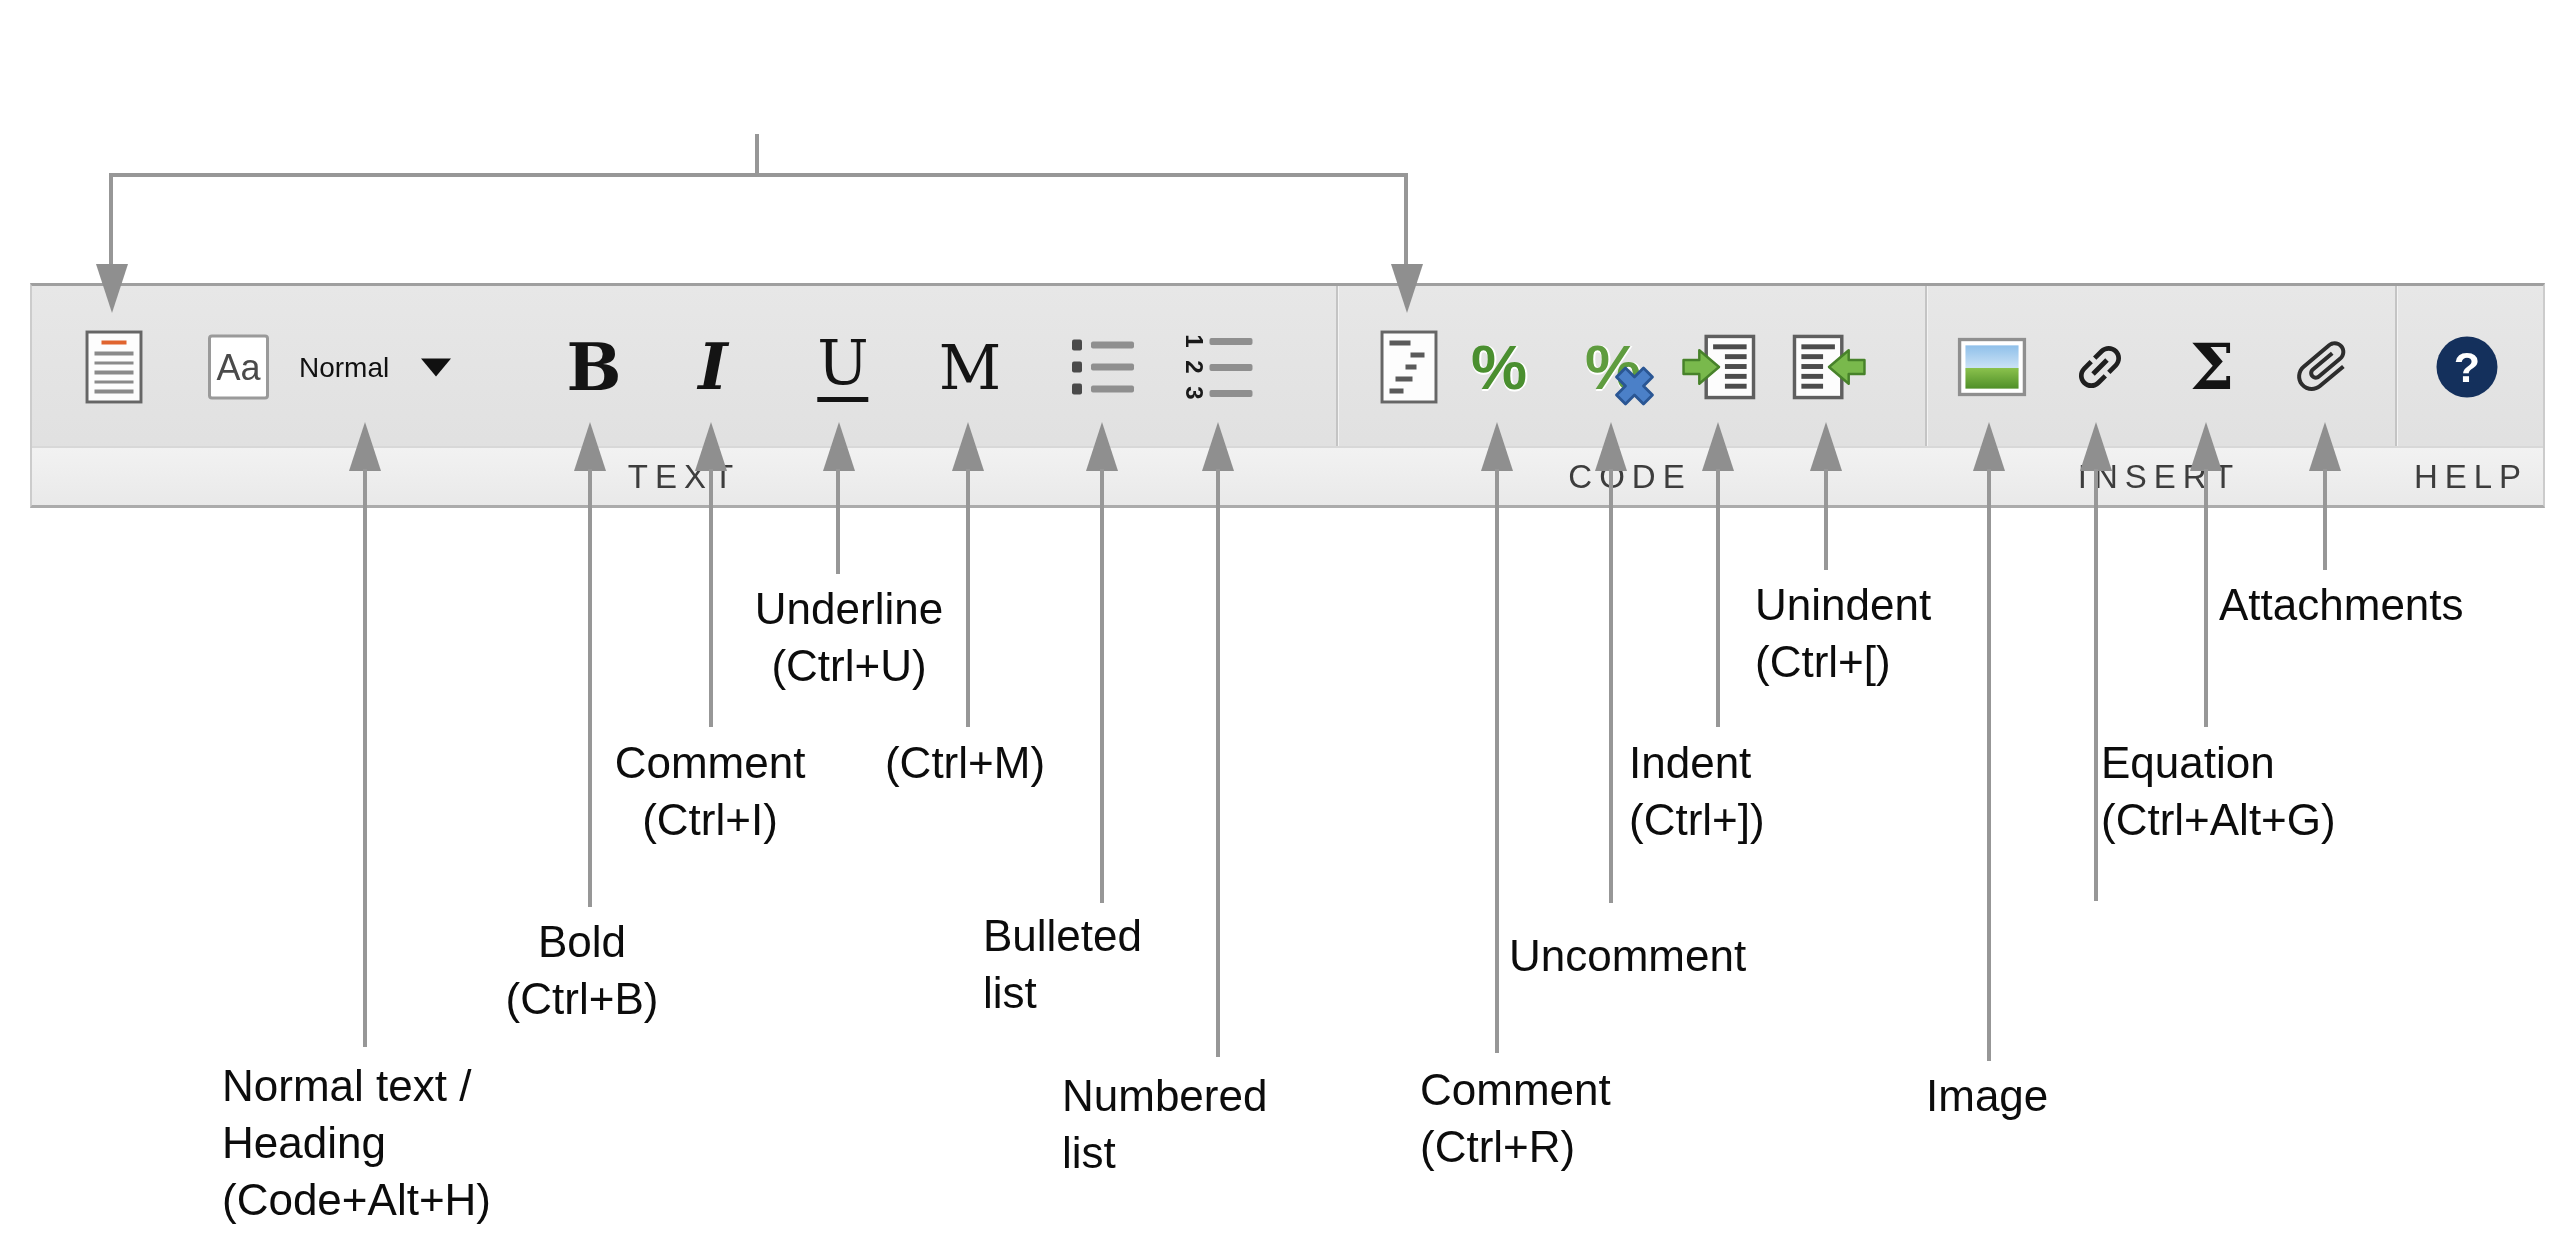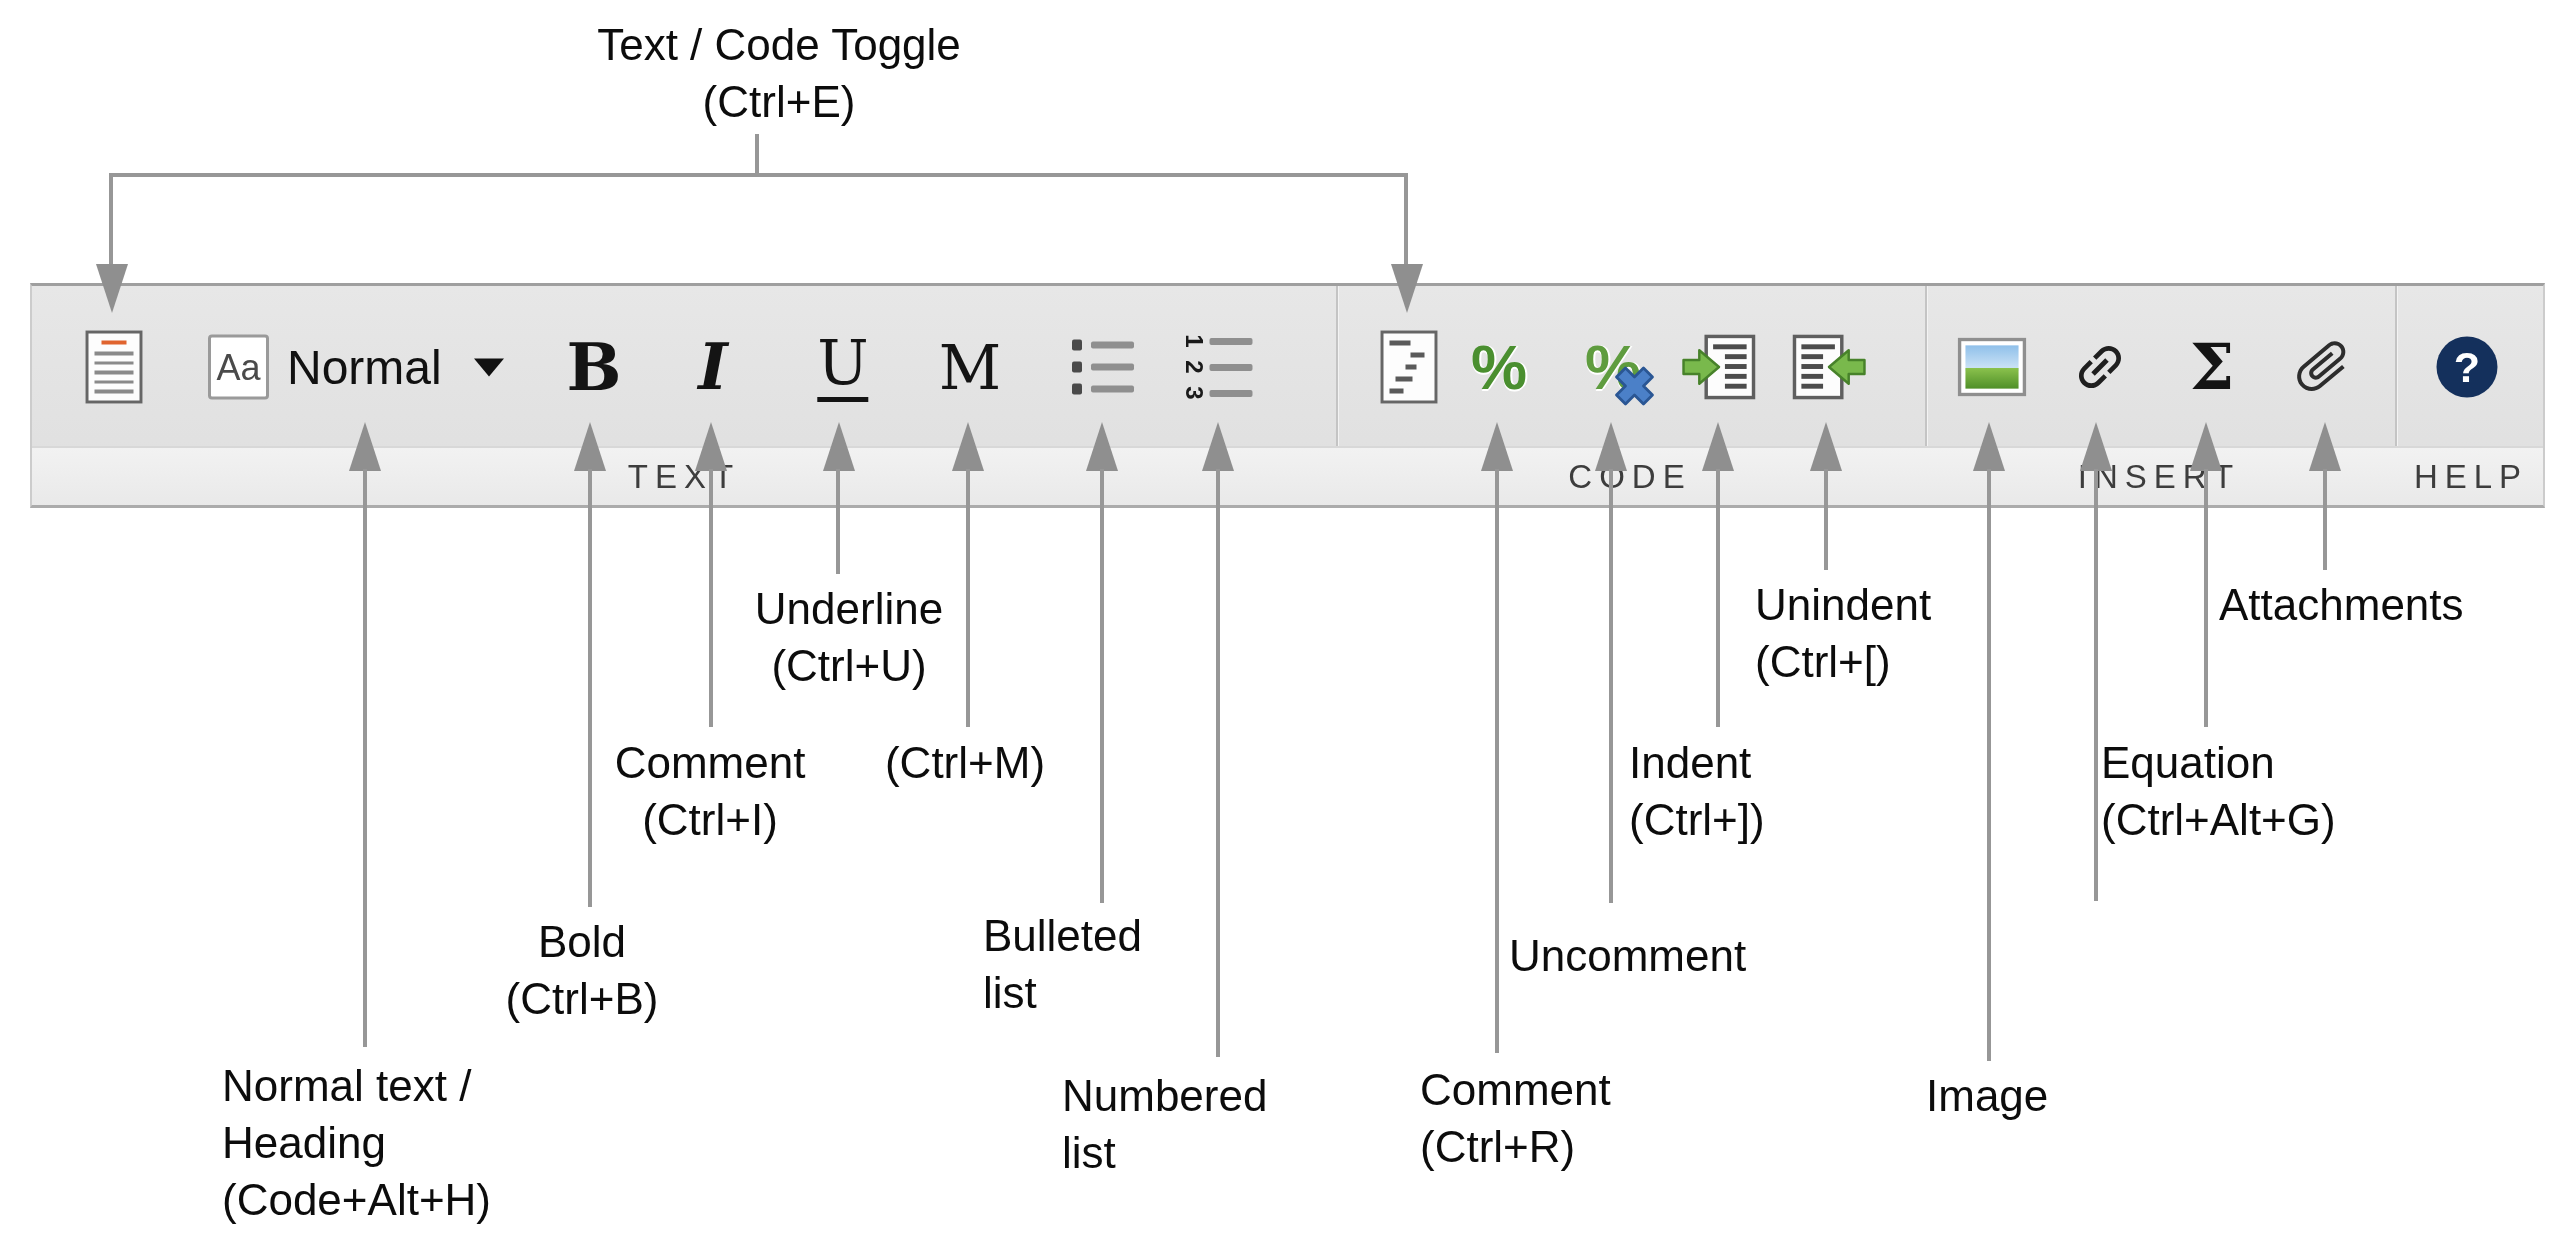--- a/index.html
+++ b/index.html
@@ -29,21 +29,21 @@
   
   .doc{width:57px;height:73px;background:#fdfdfd;border:3px solid #666;box-sizing:border-box;
        padding:7px 6px;display:flex;flex-direction:column;gap:6px;}
   .doc .bar{height:5px;background:#8a8a8a;}
   .doc .bar.accent{background:#e0642f;height:6px;width:62%;margin:0 auto 1px auto;}
 
   
   .aa-box{width:61px;height:65px;background:#ffffff;border:3px solid #9a9a9a;border-radius:4px;
           box-shadow:inset 0 0 0 3px #ffffff;display:flex;align-items:center;justify-content:center;
           font-size:36px;color:#4a4a4a;box-sizing:border-box;}
-  .dd-value{font-size:48px;color:#111;margin-left:18px;white-space:nowrap;}
+  .dd-value{font-size:28px;color:#111;margin-left:30px;white-space:nowrap;}
   .caret{width:0;height:0;border-left:15px solid transparent;border-right:15px solid transparent;
          border-top:18px solid #111;margin-left:32px;}
 
   
   .listicon{display:flex;flex-direction:column;gap:11px;}
   .lrow{display:flex;align-items:center;gap:9px;}
   .bullet{width:10px;height:11px;background:#4a4a4a;border-radius:2px;}
   .lbar{width:43px;height:7px;background:#8f8f8f;border-radius:2px;}
   .numicon .lrow{gap:6px;}
   .numicon{gap:4px;}
@@ -243,24 +243,20 @@
       </svg>
     </div>
 
     <div class="tool" style="left:2435px">
       <div class="help-circle">
         <span>?</span>
       </div>
     </div>
   </div>
 
-  <div class="lbl center" style="left:779px;top:16px">
-    <span>Text / Code Toggle</span>
-    <span>(Ctrl+E)</span>
-  </div>
   <div class="vl" style="left:755px;top:134px;height:42px"></div>
   <div class="hl" style="left:109px;top:173px;width:1299px"></div>
   <div class="vl" style="left:109px;top:173px;height:95px"></div>
   <div class="arrow-down" style="left:96px;top:264px"></div>
   <div class="vl" style="left:1404px;top:173px;height:95px"></div>
   <div class="arrow-down" style="left:1391px;top:264px"></div>
 
   <div class="arrow-up" style="left:349px;top:422px"></div>
   <div class="vl" style="left:363px;top:469px;height:578px"></div>
 

